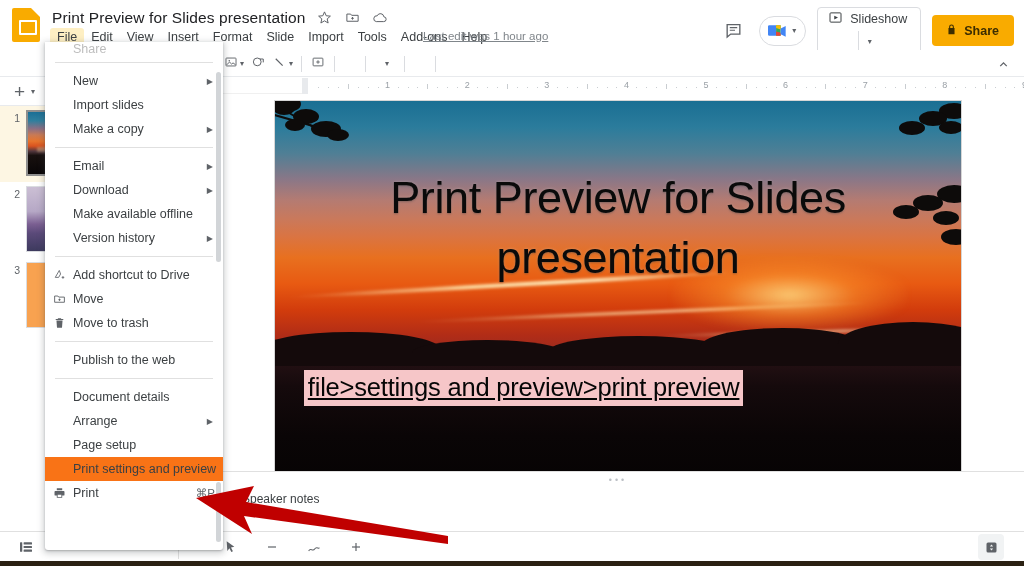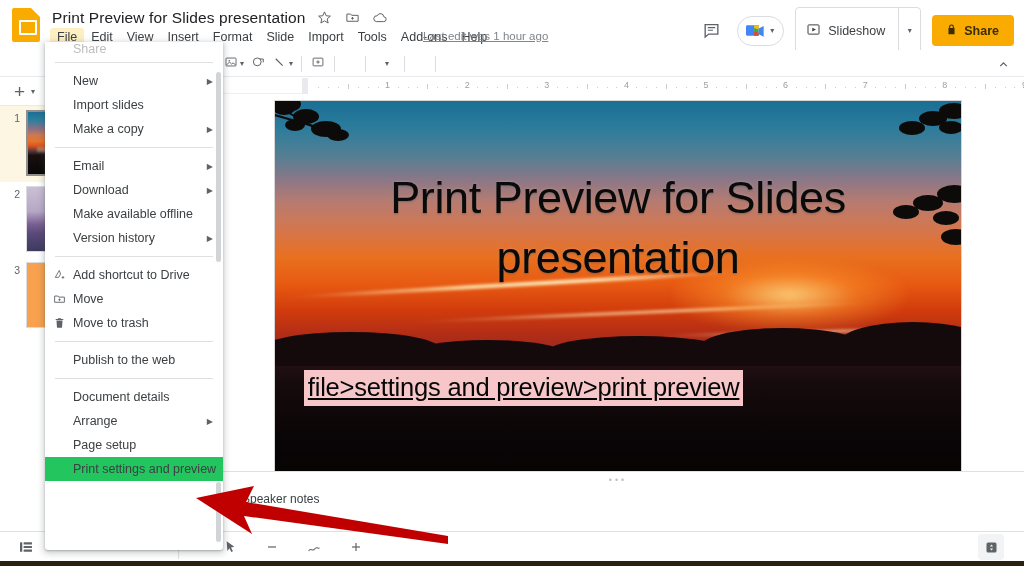--- a/index.html
+++ b/index.html
@@ -83,20 +83,21 @@
     border: 1px solid #dadce0; border-radius: 16px;
     background: #fff;
   }
   .meet-glyph {
     position: relative; width: 22px; height: 15px;
   }
   .slideshow-btn {
     display: flex; align-items: center; height: 47px;
     border: 1px solid #dadce0; border-radius: 4px; background: #fff;
     overflow: hidden;
+    flex-direction: column;
   }
   .slideshow-main {
     display: flex; align-items: center; gap: 7px;
     padding: 0 13px 0 10px; height: 100%;
     font-size: 12.5px; color: #3c4043;
   }
   .slideshow-caret {
     width: 22px; height: 100%;
     border-left: 1px solid #dadce0;
     display:flex; align-items:center; justify-content:center;
@@ -376,21 +377,21 @@
     overflow: hidden;
     z-index: 40;
   }
   .mrow {
     position: relative; height: 24px;
     display: flex; align-items: center;
     padding-left: 28px; padding-right: 8px;
     font-size: 12.5px; color: #3c4043;
     white-space: nowrap;
   }
-  .mrow.hi { background: #22c55e; }
+  .mrow.hi { background: #f97316; }
   .mrow .micon {
     position:absolute; left: 7px; top: 50%; transform: translateY(-50%);
     width: 15px; height: 15px; color: #5f6368;
     display:flex; align-items:center; justify-content:center;
   }
   .mrow .marrow {
     position:absolute; right: 10px; top: 50%; transform: translateY(-50%);
     color:#5f6368; font-size: 8px;
   }
   .mrow .mkey {
@@ -854,20 +855,29 @@
     <div class="mrow">
       <span>Arrange</span>
       <span class="marrow">▶</span>
     </div>
     <div class="mrow">
       <span>Page setup</span>
     </div>
     <div class="mrow hi">
       <span>Print settings and preview</span>
     </div>
+    <div class="mrow">
+      <span class="micon">
+        <svg width="13" height="13" viewBox="0 0 24 24" fill="currentColor">
+          <path d="M7 3.4h10v3.6H7zM4.4 8.2h15.2a1.6 1.6 0 0 1 1.6 1.6v5.4a1.6 1.6 0 0 1-1.6 1.6H17v3.8H7v-3.8H4.4a1.6 1.6 0 0 1-1.6-1.6V9.8a1.6 1.6 0 0 1 1.6-1.6zM8.6 15.4h6.8v4.2H8.6z" fill-rule="evenodd"></path>
+        </svg>
+      </span>
+      <span>Print</span>
+      <span class="mkey">⌘P</span>
+    </div>
 
     <div class="mscroll"></div>
     <div class="mscroll2"></div>
   </div>
 
   <svg class="red-arrow" viewBox="0 0 252 58">
     <polygon points="0,12 58,0 50,16 252,50 252,58 48,30 56,48" fill="#c00000"></polygon>
   </svg>
 
 </div>

